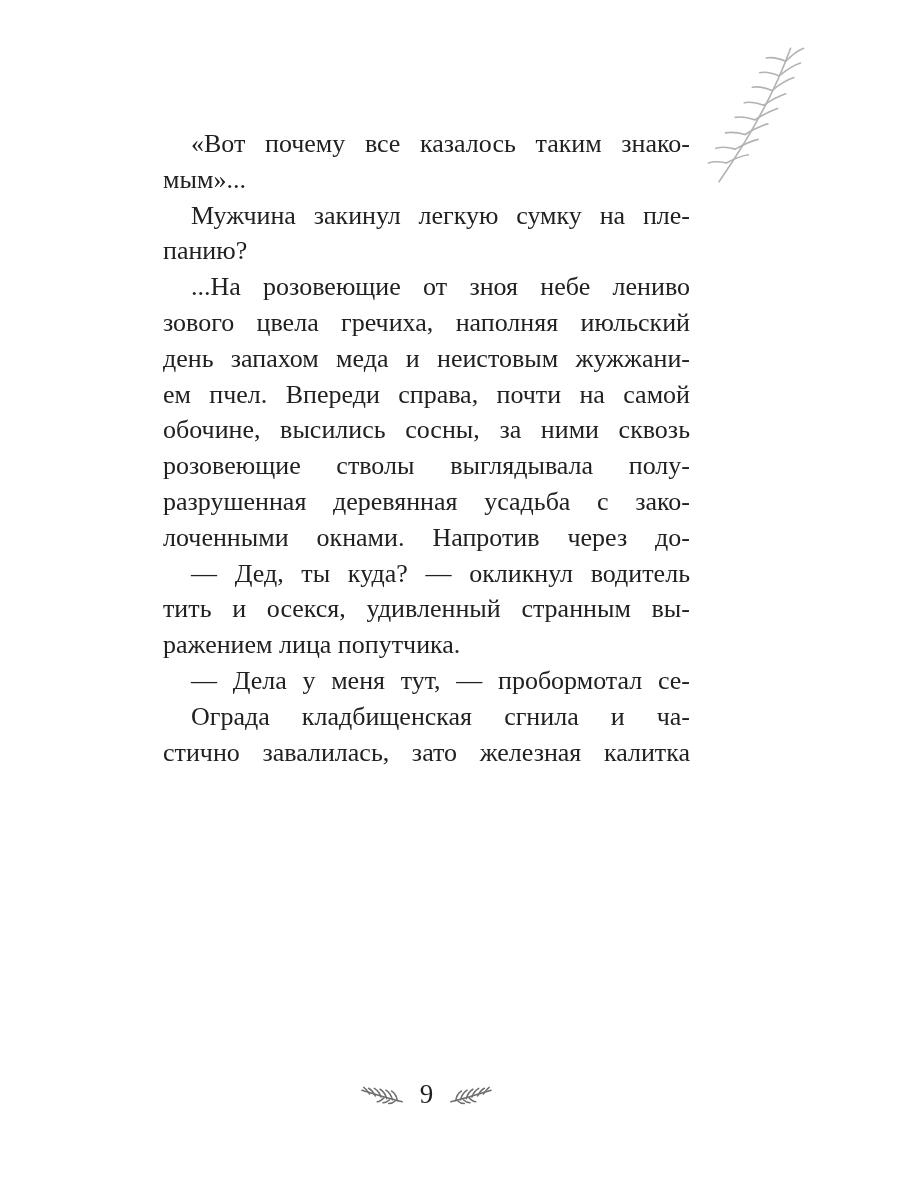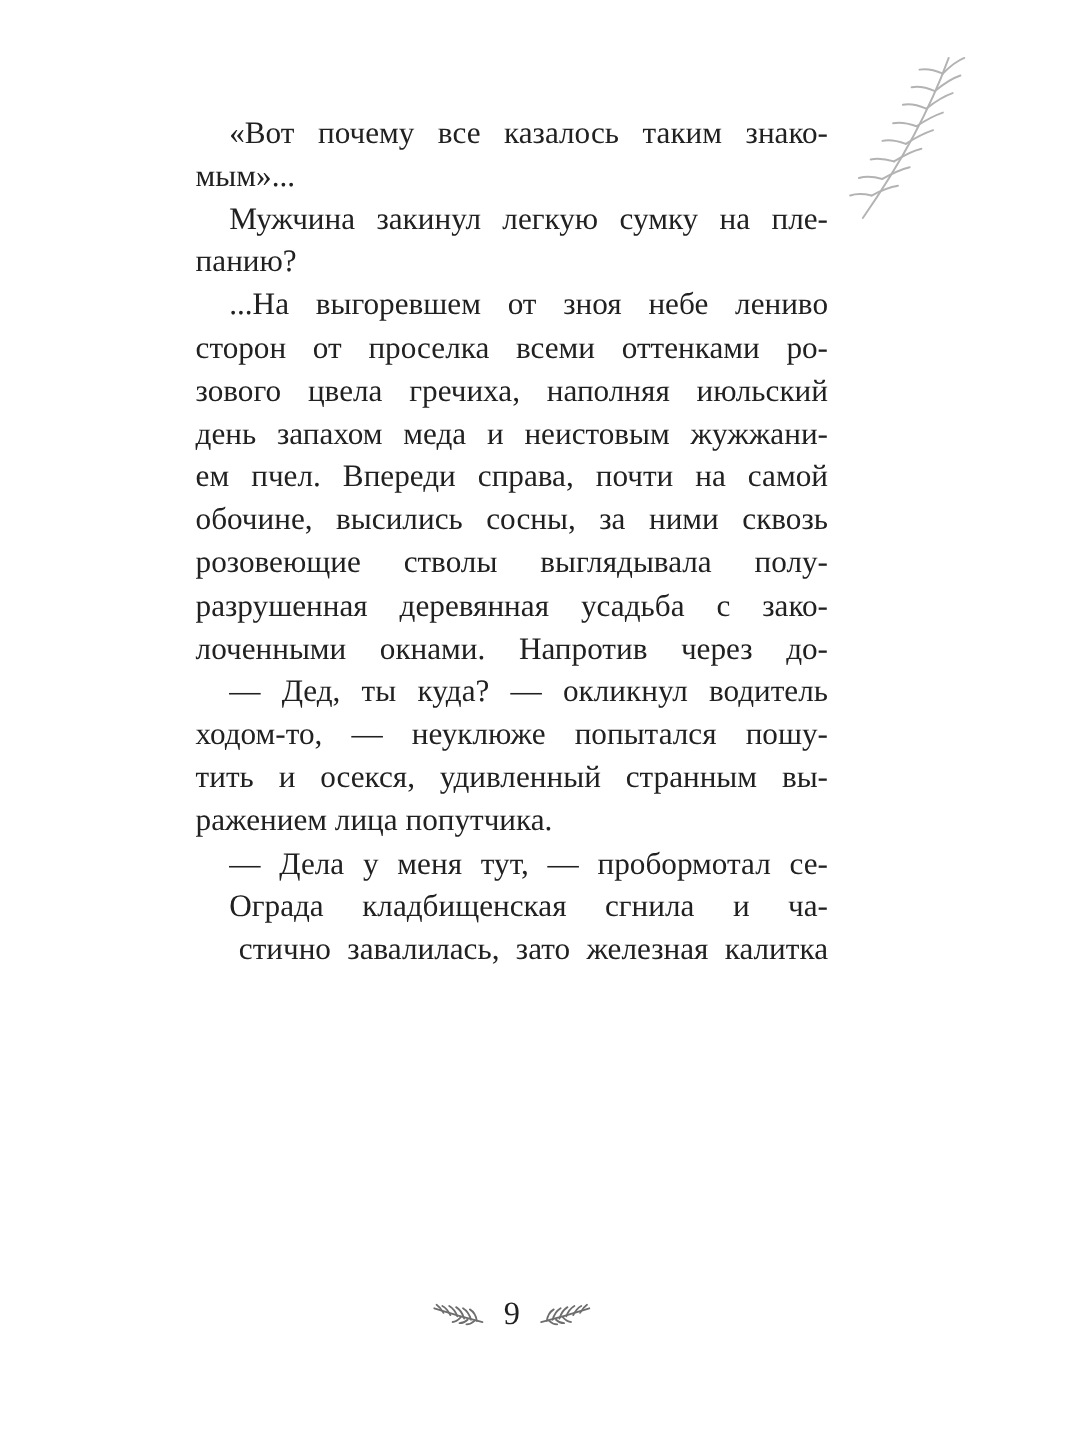--- a/index.html
+++ b/index.html
@@ -18,36 +18,36 @@
   .fern-top {
     position: absolute;
     left: 693px;
     top: 36px;
     width: 122px;
     height: 162px;
   }
   .text-block {
     position: absolute;
     left: 163px;
-    top: 93px;
+    top: 126px;
     width: 527px;
     color: #212121;
     font-size: 26px;
     line-height: 35.8px;
   }
   .para { margin: 0; padding: 0; }
   .para .line {
     display: block;
     text-align: justify;
     text-align-last: justify;
     white-space: normal;
   }
   .para .line.first { text-indent: 28px; }
   .para .line.last { text-align-last: left; }
-  .para.continues .line.last { text-align-last: justify; margin-left: 36px; }
+  .para.continues .line.last { text-align-last: justify; }
   .footer {
     position: absolute;
     left: 163px;
     top: 1078px;
     width: 527px;
     height: 34px;
     display: flex;
     align-items: center;
     justify-content: center;
     gap: 16px;
@@ -93,33 +93,31 @@
         <div class="line first">«Вот почему все казалось таким знако-</div>
         <div class="line last">мым»...</div>
       </div>
       <div class="para">
         <div class="line first">Мужчина закинул легкую сумку на пле-</div>
       </div>
       <div class="para">
         <div class="line last">панию?</div>
       </div>
       <div class="para">
-        <div class="line first">...На выгоревшем от зноя небе лениво</div>
-        <div class="line">сторон от проселка всеми оттенками ро-</div>
+        <div class="line first">...На розовеющие от зноя небе лениво</div>
         <div class="line">зового цвела гречиха, наполняя июльский</div>
         <div class="line">день запахом меда и неистовым жужжани-</div>
         <div class="line">ем пчел. Впереди справа, почти на самой</div>
         <div class="line">обочине, высились сосны, за ними сквозь</div>
         <div class="line">розовеющие стволы выглядывала полу-</div>
         <div class="line">разрушенная деревянная усадьба с зако-</div>
         <div class="line">лоченными окнами. Напротив через до-</div>
       </div>
       <div class="para">
         <div class="line first">— Дед, ты куда? — окликнул водитель</div>
-        <div class="line">ходом-то, — неуклюже попытался пошу-</div>
         <div class="line">тить и осекся, удивленный странным вы-</div>
         <div class="line last">ражением лица попутчика.</div>
       </div>
       <div class="para">
         <div class="line first">— Дела у меня тут, — пробормотал се-</div>
       </div>
       <div class="para continues">
         <div class="line first">Ограда кладбищенская сгнила и ча-</div>
         <div class="line last">стично завалилась, зато железная калитка</div>
       </div>

